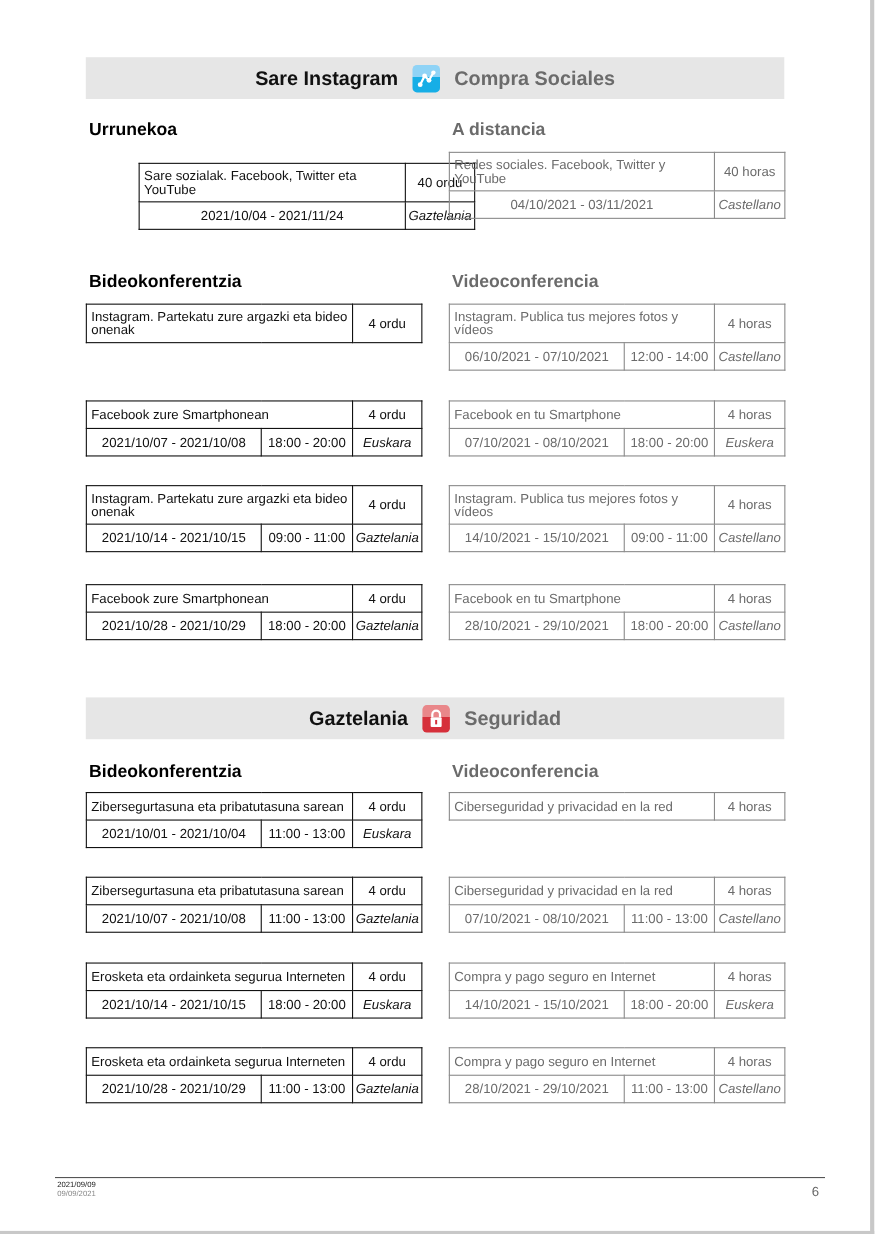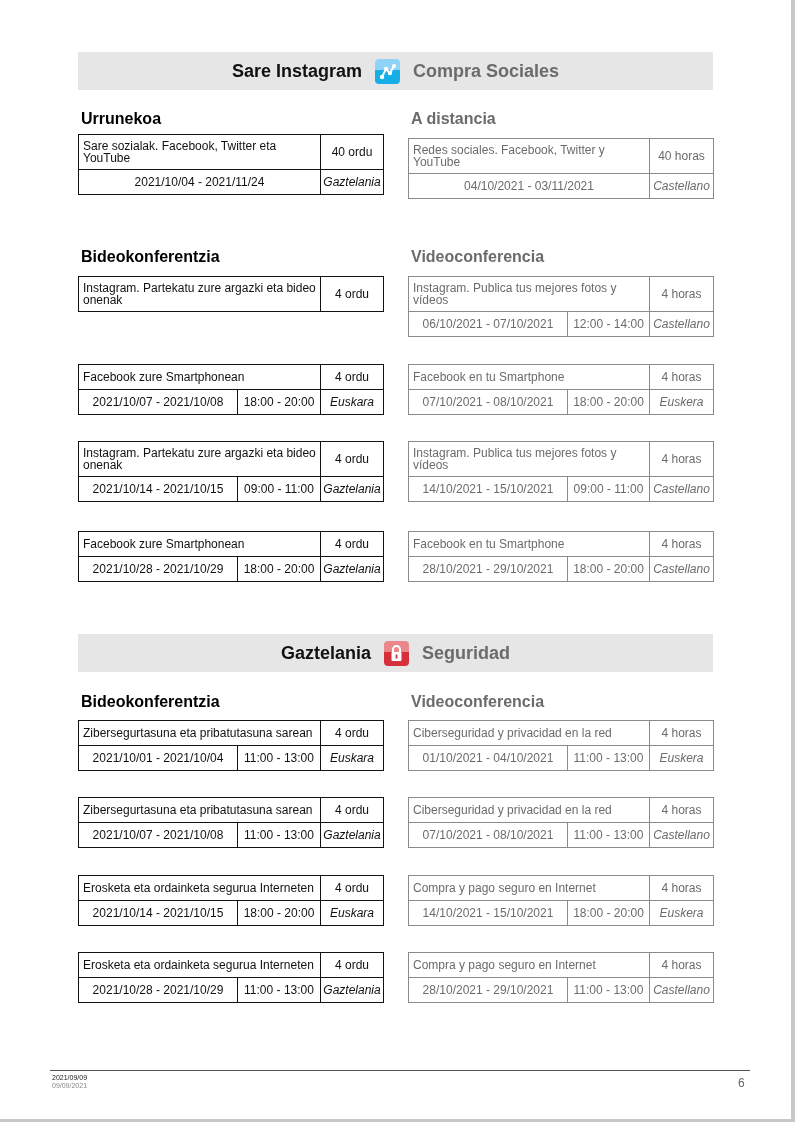--- a/index.html
+++ b/index.html
@@ -67,21 +67,21 @@
       <circle cx="15" cy="14" r="2.2" fill="#fff"></circle>
         <circle cx="19" cy="7" r="2" fill="#fff"></circle>
     </svg>
   </span>
   <span class="es">Compra Sociales</span>
 </div>
 
 <div class="heading eu" style="top:110px;">Urrunekoa</div>
 <div class="heading es" style="top:110px;">A distancia</div>
 
-<table class="course eu" style="top:134px;">
+<table class="course eu" style="top:148px;margin-left:48px;">
   <colgroup>
       <col style="width:242px">
       <col style="width:63px">
     </colgroup>
   <tbody>
       <tr class="r1 tall">
     <td class="title">Sare sozialak. Facebook, Twitter eta YouTube</td>
     <td>40 ordu</td>
   </tr>
   <tr>
@@ -290,25 +290,20 @@
       <colgroup>
         <col style="width:159px">
         <col style="width:82px">
         <col style="width:64px">
       </colgroup>
       <tbody>
         <tr class="r1">
           <td class="title" colspan="2">Ciberseguridad y privacidad en la red</td>
           <td>4 horas</td>
         </tr>
-        <tr>
-          <td>01/10/2021 - 04/10/2021</td>
-          <td>11:00 - 13:00</td>
-          <td class="lang">Euskera</td>
-        </tr>
       </tbody>
     </table>
     <table class="course eu" style="top: 797px;">
       <colgroup>
         <col style="width:159px">
         <col style="width:83px">
         <col style="width:63px">
       </colgroup>
       <tbody>
         <tr class="r1">

